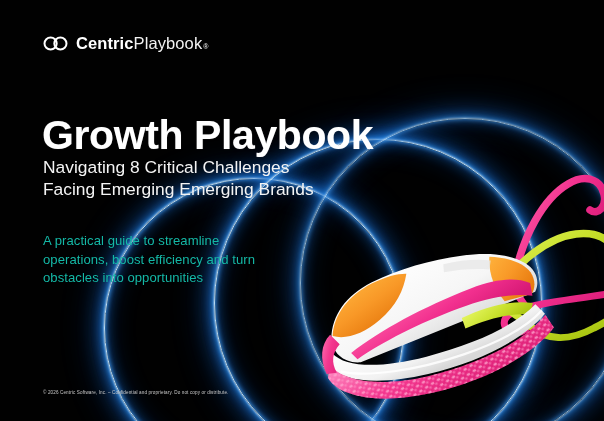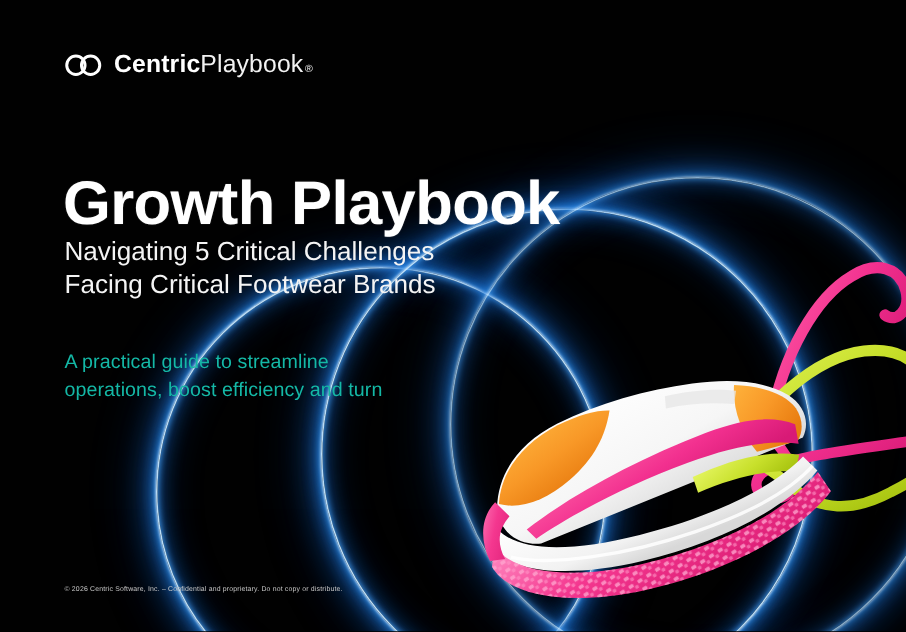--- a/index.html
+++ b/index.html
@@ -202,24 +202,25 @@
     <span class="logo-text">
       <span class="logo-centric">Centric</span>
       <span class="logo-software">Playbook</span>
       <span class="logo-tm">®</span>
     </span>
   </div>
 
   <h1 class="headline">Growth Playbook</h1>
 
   <div class="subhead">
-    <div>Navigating 5 Critical Challenges</div>
-    <div>Facing Critical Footwear Brands</div>
+    <div>Navigating 8 Critical Challenges</div>
+    <div>Facing Emerging Emerging Brands</div>
   </div>
 
   <div class="blurb">
     <div>A practical guide to streamline</div>
     <div>operations, boost efficiency and turn</div>
+    <div>obstacles into opportunities</div>
   </div>
 
   <div class="footer">© 2026 Centric Software, Inc. – Confidential and proprietary. Do not copy or distribute.</div>
 
 </div>
 
 </body></html>

